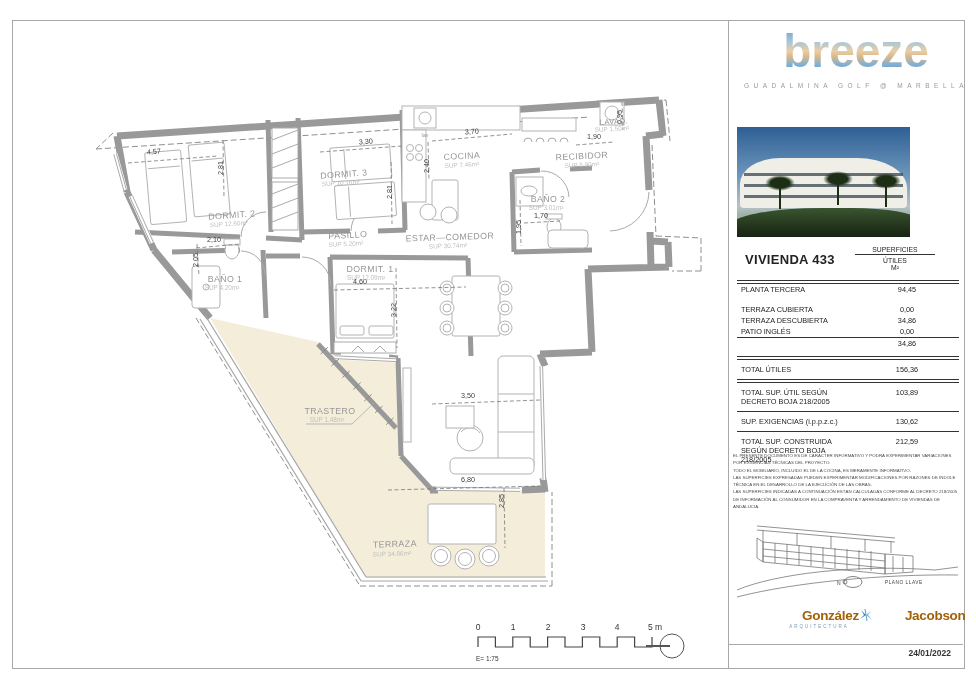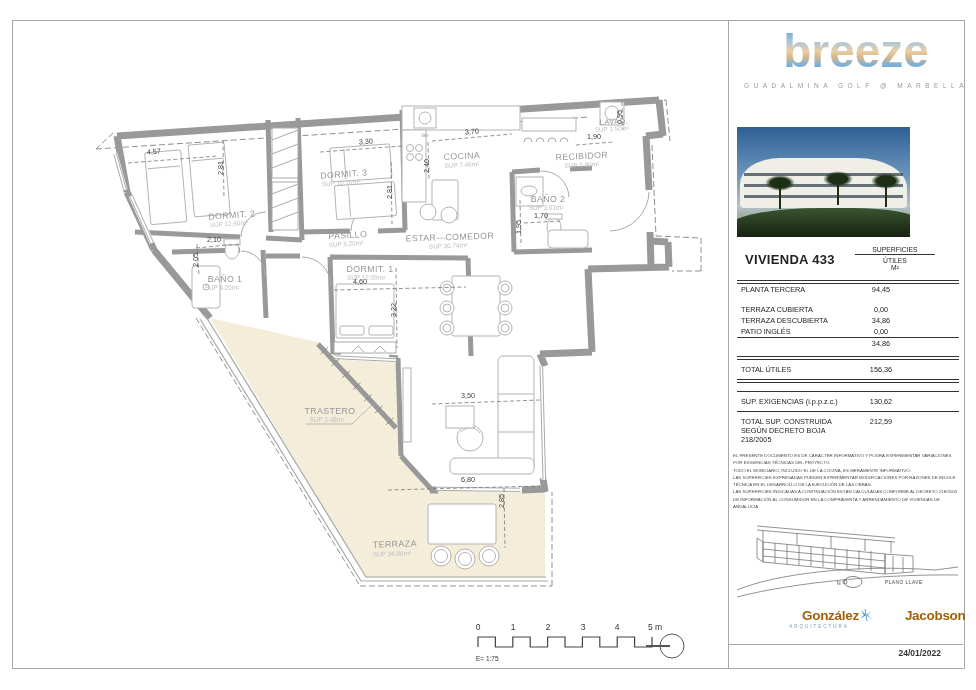--- a/index.html
+++ b/index.html
@@ -36,37 +36,37 @@
   
   .tbl{position:absolute;left:737px;top:246px;width:222px;color:#222;}
   .tbl-headrow{position:relative;height:34px;}
   .unit-title{position:absolute;left:8px;top:6px;font-size:13px;font-weight:bold;letter-spacing:.3px;}
   .colhead{position:absolute;left:118px;top:0;width:80px;text-align:center;font-size:6.8px;}
   .colhead .ch1{padding-bottom:1px;border-bottom:1px solid #333;margin-bottom:2px;}
   .rule{border-top:1px solid #333;height:0;}
   .rule.dbl{border-bottom:1px solid #333;height:2px;}
   .trow{position:relative;font-size:7.3px;line-height:1.25;padding:1px 0 1px 4px;}
   .tlabel{display:inline-block;width:112px;vertical-align:top;}
-  .tval{position:absolute;left:104px;top:1px;width:80px;text-align:center;}
+  .tval{position:absolute;left:130px;top:1px;width:80px;text-align:center;}
   .sp6{height:6px;} .sp9{height:9px;} .sp4{height:4px;}
 
   .legal{position:absolute;left:733px;top:452px;width:226px;font-size:4.4px;line-height:1.65;color:#4a4a4a;}
   .legal div{margin:0;}
 
   .firm{position:absolute;left:770px;top:606px;width:180px;text-align:center;white-space:nowrap;}
   .firm .nm{font-weight:bold;font-size:13.5px;color:#a16207;letter-spacing:-.3px;margin-left:32px;}
   .firm .amp-ic{display:inline-block;width:14px;height:14px;vertical-align:-2px;}
   .firm .ann{position:relative;display:inline-block;width:22px;height:22px;margin-left:15px;
     border:1.5px solid #79b2da;border-radius:50%;color:#2b85c2;
     font-style:italic;font-weight:bold;font-size:14px;line-height:21px;text-align:center;vertical-align:-6px;}
   .firm .plus{position:absolute;right:-7px;bottom:-5px;font-size:11px;font-style:normal;color:#2b85c2;}
   .firm-sub{position:absolute;left:774px;top:624px;width:90px;text-align:center;
     font-size:4.5px;letter-spacing:2px;color:#7a9ab0;}
   .dateline{position:absolute;left:729px;top:644px;width:234px;border-top:1px solid #a8a8a8;}
-  .date{position:absolute;right:22px;top:3px;font-size:8.5px;font-weight:bold;color:#333;}
+  .date{position:absolute;right:12px;top:3px;font-size:8.5px;font-weight:bold;color:#333;}
 </style>
 </head>
 <body>
 
 <div class="sheet">
   <div class="sheet-border"></div>
   <div class="panel-divider"></div>
 
   <svg width="728" height="690" viewBox="0 0 728 690" style="position:absolute;left:0;top:0;">
 
@@ -308,20 +308,24 @@
     <div class="sp6"></div>
     <div class="rule dbl"></div>
     <div class="sp4"></div>
     <div class="trow">
       <span class="tlabel">TOTAL ÚTILES</span>
       <span class="tval">156,36</span>
     </div>
     <div class="sp4"></div>
     <div class="rule dbl"></div>
     <div class="sp4"></div>
+    <div class="trow">
+      <span class="tlabel">TOTAL SUP. ÚTIL SEGÚN DECRETO BOJA 218/2005</span>
+      <span class="tval">103,89</span>
+    </div>
     <div class="sp4"></div>
     <div class="rule"></div>
     <div class="sp4"></div>
     <div class="trow">
       <span class="tlabel">SUP. EXIGENCIAS (i.p.p.z.c.)</span>
       <span class="tval">130,62</span>
     </div>
     <div class="sp4"></div>
     <div class="rule"></div>
     <div class="sp4"></div>

